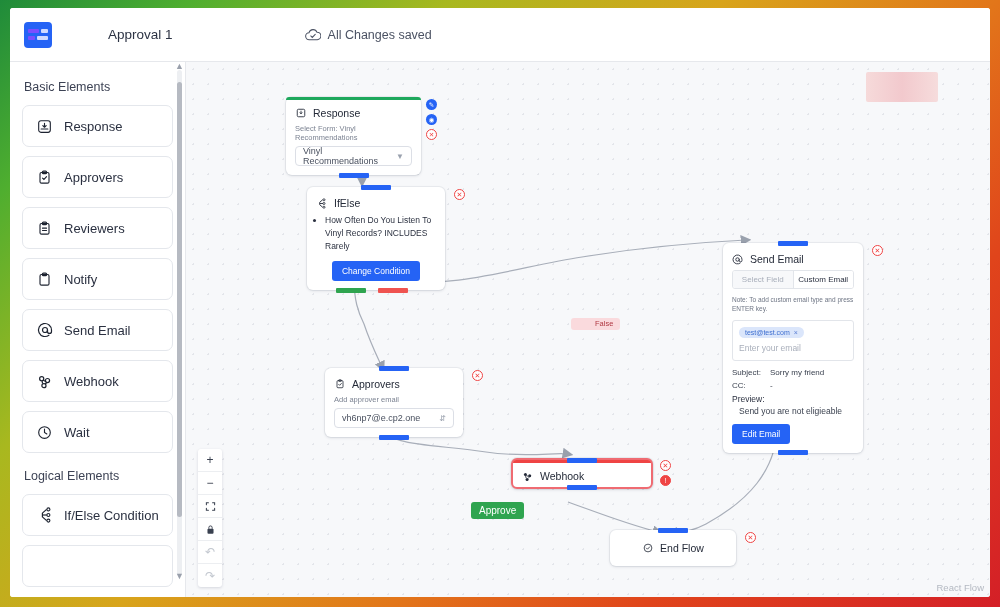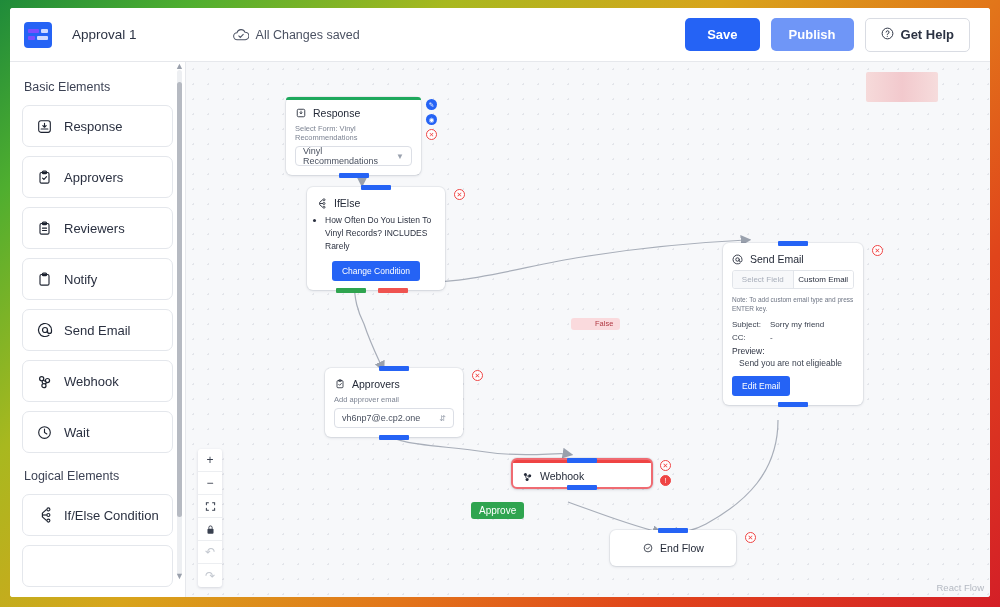--- a/index.html
+++ b/index.html
@@ -24,20 +24,21 @@
 
   
   .topbar {
     height: 54px;
     flex: 0 0 54px;
     background: #fff;
     border-bottom: 1px solid #e6e8ec;
     display: flex;
     align-items: center;
     padding: 0 20px 0 14px;
+    gap: 36px;
   }
   .logo {
     width: 28px; height: 26px;
     border-radius: 4px;
     background: #2563f5;
     display: flex; flex-direction: column;
     justify-content: center; gap: 3px;
     padding: 4px 4px;
     flex: 0 0 auto;
   }
@@ -299,34 +300,20 @@
     <div class="saved">
       <span>
         <svg width="16" height="13" viewBox="0 0 20 16">
             <path d="M5.4 14.5a4.4 4.4 0 0 1-.4-8.8A5.3 5.3 0 0 1 15 5.2a3.9 3.9 0 0 1 .4 9.3z" fill="none" stroke="#4b5263" stroke-width="1.3"></path>
             <path d="M7.2 9.8l1.9 1.9 3.7-3.8" fill="none" stroke="#4b5263" stroke-width="1.3" stroke-linecap="round"></path>
           </svg>
       </span>
       <span>All Changes saved</span>
     </div>
 
-    <div class="topbar-right">
-      <button class="btn btn-save">Save</button>
-      <button class="btn btn-publish">Publish</button>
-      <button class="btn btn-help">
-        <span>
-          <svg width="13" height="13" viewBox="0 0 16 16">
-              <circle cx="8" cy="8" r="6.6" fill="none" stroke="#2b3242" stroke-width="1.2"></circle>
-              <path d="M6.3 6.2a1.8 1.8 0 1 1 2.1 2c-.5.2-.6.6-.6 1" fill="none" stroke="#2b3242" stroke-width="1.2" stroke-linecap="round"></path>
-              <circle cx="7.8" cy="11.4" r=".72" fill="#2b3242"></circle>
-            </svg>
-        </span>
-        <span>Get Help</span>
-      </button>
-    </div>
   </div>
 
   <div class="body">
 
     <div class="sidebar">
       <div class="sb-head">Basic Elements</div>
 
       <div class="sb-item">
         <span class="ic">
           <svg width="15" height="15" viewBox="0 0 16 16">
@@ -548,20 +535,27 @@
               </svg>
           </span>
           <span>Send Email</span>
         </div>
         <div class="node-body">
           <div class="tabs">
             <div class="tab">Select Field</div>
             <div class="tab active">Custom Email</div>
           </div>
           <div class="note">Note: To add custom email type and press ENTER key.</div>
+          <div class="chipbox">
+            <span class="chip">
+              <span>test@test.com</span>
+              <span class="x">×</span>
+            </span>
+            <div class="ph">Enter your email</div>
+          </div>
           <div class="kv">
             <span class="k">Subject:</span>
             <span>Sorry my friend</span>
           </div>
           <div class="kv">
             <span class="k">CC:</span>
             <span>-</span>
           </div>
           <div class="prev-t">Preview:</div>
           <div class="prev-b">Send you are not eligieable</div>

